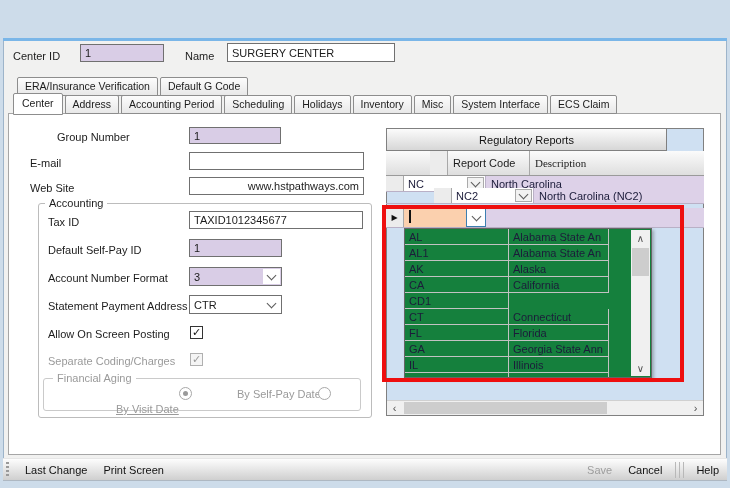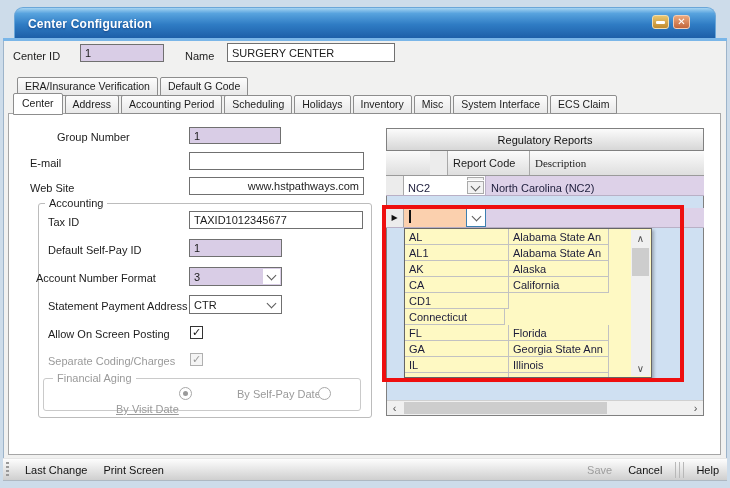--- a/index.html
+++ b/index.html
@@ -54,21 +54,21 @@
     box-sizing:border-box;display:flex;align-items:center;justify-content:center;
     font-size:11px;line-height:1;color:#111;cursor:pointer;}
   .checkbox.disabled{border-color:#b0b0b0;background:#f5f5f5;color:#9a9a9a;cursor:default;}
   .radio{position:absolute;width:13px;height:13px;border-radius:50%;background:#fff;
     border:1px solid #a8a8a8;box-sizing:border-box;cursor:pointer;}
   .radio .dot{position:absolute;left:3px;top:3px;width:5px;height:5px;border-radius:50%;background:#9a9a9a;}
 
   
   .grid-panel{left:386px;top:128px;width:318px;height:288px;background:#cfe0f2;
     border:1px solid #808080;box-sizing:border-box;}
-  .grid-caption{left:386px;top:128px;width:318px;height:23px;box-sizing:border-box;
+  .grid-caption{left:386px;top:128px;width:281px;height:23px;box-sizing:border-box;
     background:linear-gradient(#fbfbfb,#d7d7d7);border:1px solid #808080;
     display:flex;align-items:center;justify-content:center;color:#111;}
   .grid-headrow{left:386px;top:151px;width:318px;height:25px;box-sizing:border-box;
     background:linear-gradient(#fbfbfb,#dedede);border-bottom:1px solid #9a9a9a;display:flex;padding-left:44px;}
   .hcell{box-sizing:border-box;border-right:1px solid #a8a8a8;display:flex;align-items:center;padding:0 5px;}
   .selw{width:18px;background:#ececec;}
   .codew{width:82px;}
   .gridrow{position:absolute;left:386px;width:318px;height:16px;display:flex;box-sizing:border-box;
     border-bottom:1px solid #b9b0c6;}
   .cell-sel{width:18px;background:#ececec;border-right:1px solid #a8a8a8;box-sizing:border-box;
@@ -82,21 +82,21 @@
   .caret{position:absolute;left:5px;top:2px;width:1.5px;height:13px;background:#111;}
   .edit-combo{width:20px;background:#fff;border:1px solid #3c7fb1;box-sizing:border-box;
     display:flex;align-items:center;justify-content:center;}
   .bluearea{left:387px;top:228px;width:316px;height:172px;background:#cfe0f2;}
   .hscroll{left:387px;top:400px;width:316px;height:15px;background:#f0f0f0;border-top:1px solid #d0d0d0;box-sizing:border-box;}
   .hs-arrow{position:absolute;top:0;width:15px;height:14px;display:flex;align-items:center;justify-content:center;
     color:#505050;font-size:11px;cursor:pointer;}
   .hs-thumb{position:absolute;left:17px;top:1px;width:203px;height:12px;background:#cdcdcd;cursor:pointer;}
 
   
-  .dropdown{left:404px;top:228px;width:248px;height:150px;background:#fef9c3;border:1px solid #666;
+  .dropdown{left:404px;top:228px;width:248px;height:150px;background:#15803d;border:1px solid #666;
     box-sizing:border-box;overflow:hidden;z-index:20;box-shadow:2px 2px 3px rgba(0,0,0,.25);}
   .dd-row{display:flex;height:16px;box-sizing:border-box;cursor:pointer;}
   .dd-code{width:104px;box-sizing:border-box;border-right:1px solid #c2c2c2;border-bottom:1px solid #c2c2c2;
     display:flex;align-items:center;padding:0 4px;color:#1c1c3a;}
   .dd-desc{width:100px;box-sizing:border-box;border-right:1px solid #c2c2c2;border-bottom:1px solid #c2c2c2;
     display:flex;align-items:center;padding:0 4px;color:#1c1c3a;white-space:nowrap;overflow:hidden;}
   .vscroll{position:absolute;right:1px;top:1px;width:19px;height:146px;background:#f0f0f0;}
   .vs-arrow{position:absolute;left:0;width:19px;height:16px;display:flex;align-items:center;justify-content:center;
     color:#505050;font-size:10px;cursor:pointer;}
   .vs-thumb{position:absolute;left:1px;top:18px;width:17px;height:28px;background:#cdcdcd;cursor:pointer;}
@@ -114,29 +114,20 @@
   .tool-right{margin-left:auto;display:flex;align-items:center;}
   .tool-disabled{color:#9d9d9d;cursor:default;}
   .tool-sep{width:14px;height:16px;margin:0 2px;
     background:repeating-linear-gradient(90deg,transparent 0 3px,#b8b8b8 3px 4px);}
 </style>
 </head>
 <body>
 
 <div class="stage">
 
-  <div class="abs titlebar">
-    <div class="abs title-text">Center Configuration</div>
-    <div class="abs cap-btn btn-min">
-      <div class="min-bar"></div>
-    </div>
-    <div class="abs cap-btn btn-close">
-      <span class="close-x">✕</span>
-    </div>
-  </div>
 
   <div class="abs winbody"></div>
   <div class="abs topstrip"></div>
 
   <span class="lbl" style="left:13px;top:50px;">Center ID</span>
   <div class="field lav" style="left:80px;top:44px;width:84px;height:18px;">
     <span>1</span>
   </div>
   <span class="lbl" style="left:185px;top:50px;">Name</span>
   <div class="field" style="left:227px;top:43px;width:168px;height:19px;">
@@ -182,21 +173,21 @@
   <span class="lbl" style="left:48px;top:216px;">Tax ID</span>
   <div class="field" style="left:189px;top:211px;width:174px;height:18px;">
     <span>TAXID1012345677</span>
   </div>
 
   <span class="lbl" style="left:48px;top:244px;">Default Self-Pay ID</span>
   <div class="field lav" style="left:189px;top:239px;width:93px;height:18px;">
     <span>1</span>
   </div>
 
-  <span class="lbl" style="left:36px;top:272px;">Account Number Format</span>
+  <span class="lbl" style="left:48px;top:272px;">Account Number Format</span>
   <div class="field lav combo" style="left:189px;top:267px;width:93px;height:19px;">
     <span>3</span>
     <div class="chev-box">
         <div class="chev"></div>
       </div>
   </div>
 
   <span class="lbl" style="left:48px;top:300px;">Statement Payment Address</span>
   <div class="field combo" style="left:189px;top:295px;width:93px;height:19px;">
     <span>CTR</span>
@@ -238,21 +229,21 @@
       <span>NC</span>
       <div class="row-combo">
           <div class="chev"></div>
         </div>
     </div>
     <div class="cell-desc">
         <span>North Carolina</span>
       </div>
   </div>
 
-  <div class="gridrow" style="top:180px;">
+  <div class="gridrow" style="top:188px;padding-left:48px;">
     <div class="cell-sel"></div>
     <div class="cell-code">
       <span>NC2</span>
       <div class="row-combo">
           <div class="chev"></div>
         </div>
     </div>
     <div class="cell-desc">
         <span>North Carolina (NC2)</span>
       </div>
@@ -296,20 +287,21 @@
       <div class="dd-desc">Alaska</div>
     </div>
     <div class="dd-row">
       <div class="dd-code">CA</div>
       <div class="dd-desc">California</div>
     </div>
     <div class="dd-row">
       <div class="dd-code">CD1</div>
     </div>
     <div class="dd-row">
+      <div class="dd-code">CT</div>
       <div class="dd-desc">Connecticut</div>
     </div>
     <div class="dd-row">
       <div class="dd-code">FL</div>
       <div class="dd-desc">Florida</div>
     </div>
     <div class="dd-row">
       <div class="dd-code">GA</div>
       <div class="dd-desc">Georgia State Ann</div>
     </div>

